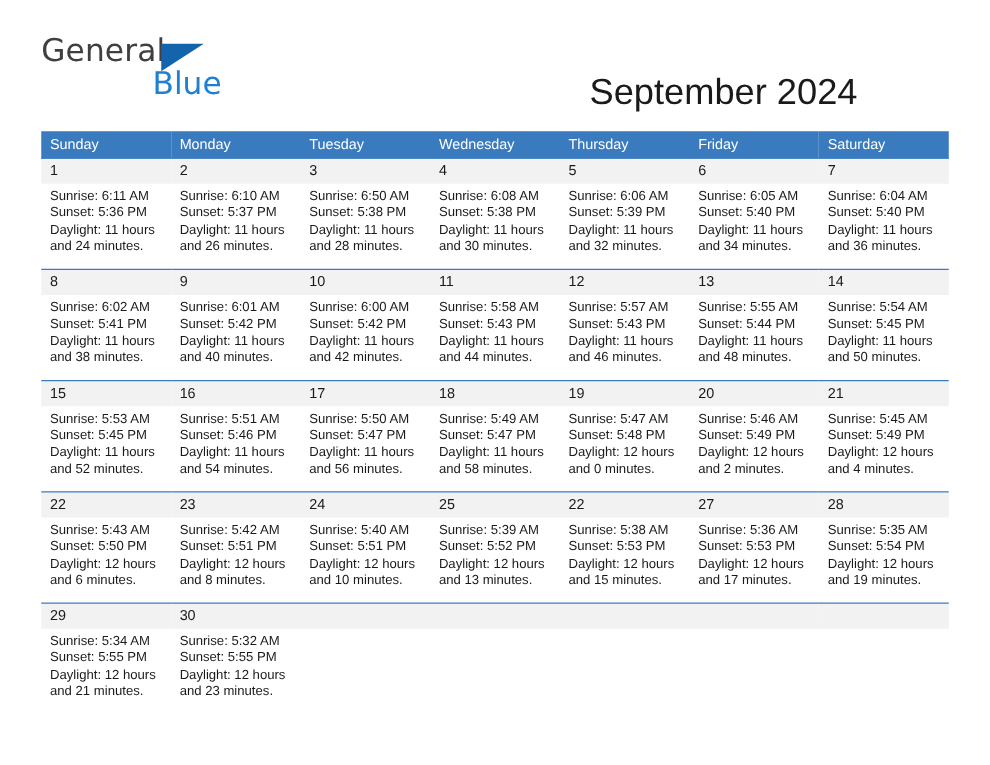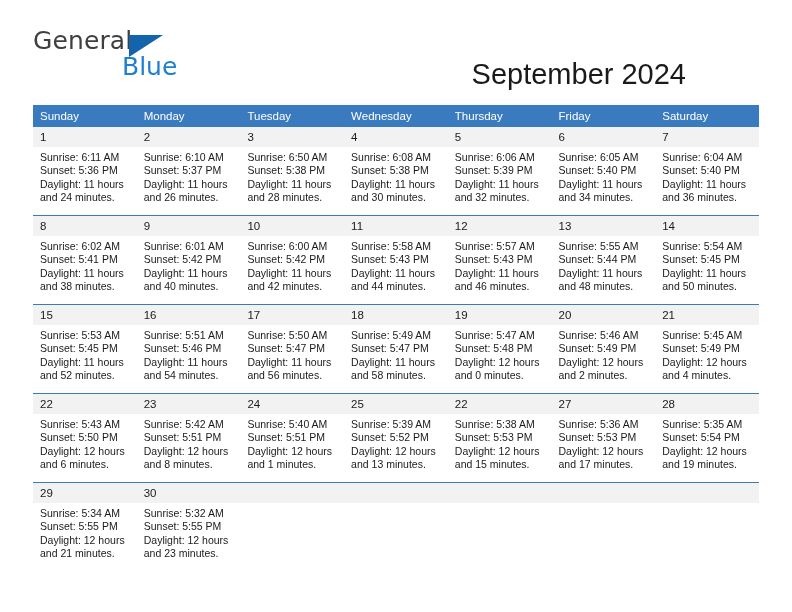--- a/index.html
+++ b/index.html
@@ -436,21 +436,21 @@
               </div>
             </div>
           </td>
         <td>
             <div class="cell-inner">
               <div class="daynum">24</div>
               <div class="details">
                 <div>Sunrise: 5:40 AM</div>
                 <div>Sunset: 5:51 PM</div>
                 <div>Daylight: 12 hours</div>
-                <div>and 1 minutes.</div>
+                <div>and 10 minutes.</div>
               </div>
             </div>
           </td>
         <td>
             <div class="cell-inner">
               <div class="daynum">25</div>
               <div class="details">
                 <div>Sunrise: 5:39 AM</div>
                 <div>Sunset: 5:52 PM</div>
                 <div>Daylight: 12 hours</div>

